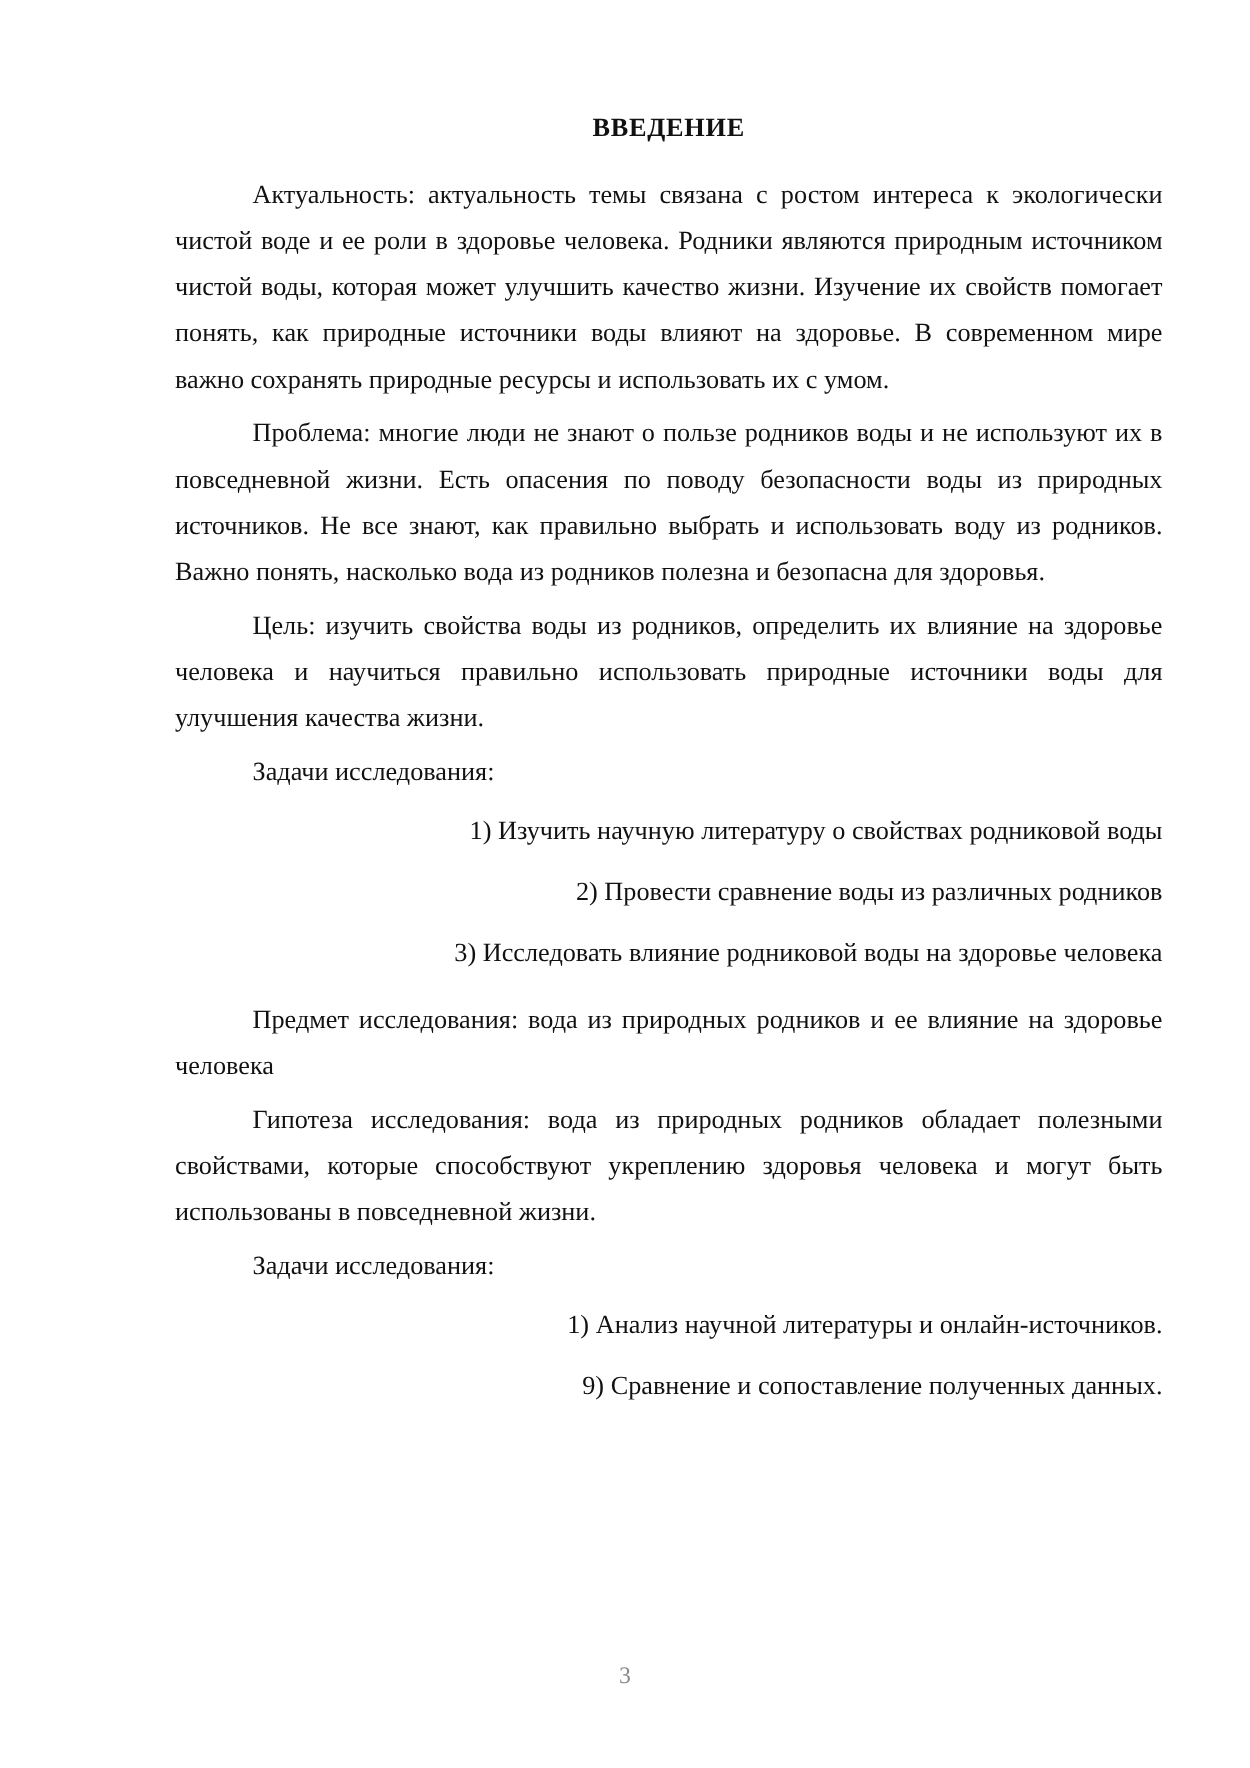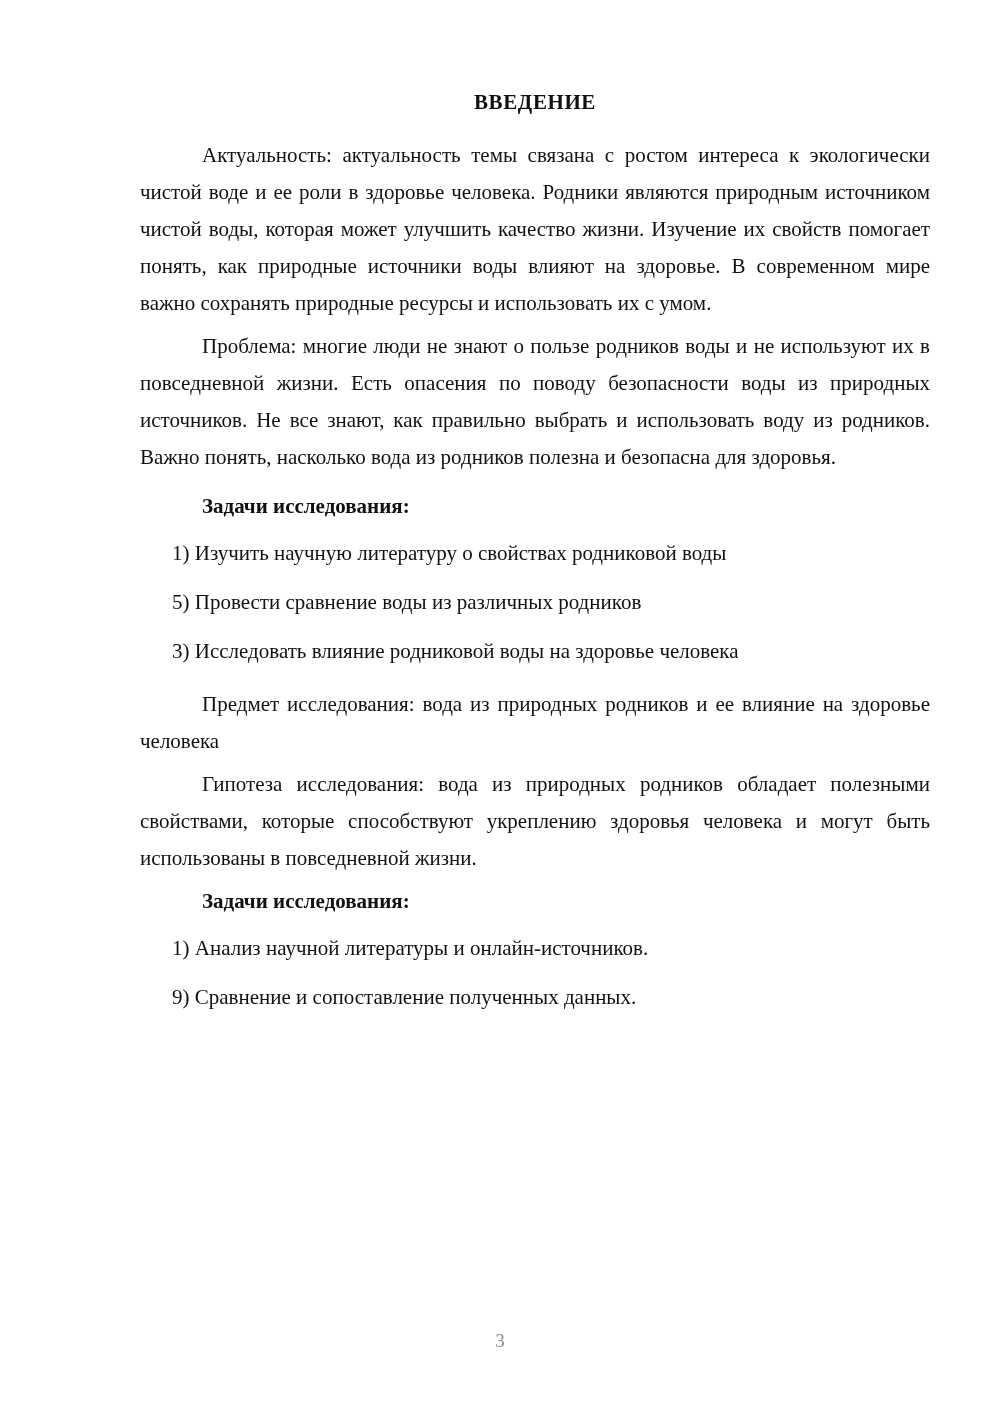--- a/index.html
+++ b/index.html
@@ -36,26 +36,25 @@
     font-size: 21px;
     line-height: 37px;
     text-align: justify;
     text-justify: inter-word;
     text-indent: 62px;
     margin: 0;
     hyphens: none;
   }
   .para.no-justify {
     text-align: left;
-    font-weight: bold;
   }
   .list-item {
     font-size: 21px;
     line-height: 37px;
-    text-align: left;
+    text-align: right;
     text-indent: 0;
     margin: 0 0 0 32px;
     padding-top: 12px;
   }
   .list-item.first {
     padding-top: 10px;
   }
   .gap-sm { height: 6px; }
   .gap-md { height: 10px; }
   .page-number {
@@ -79,27 +78,28 @@
     <h1 class="doc-heading">ВВЕДЕНИЕ</h1>
 
     <p class="para">Актуальность: актуальность темы связана с ростом интереса к экологически чистой воде и ее роли в здоровье человека. Родники являются природным источником чистой воды, которая может улучшить качество жизни. Изучение их свойств помогает понять, как природные источники воды влияют на здоровье. В современном мире важно сохранять природные ресурсы и использовать их с умом.</p>
 
     <div class="gap-sm"></div>
 
     <p class="para">Проблема: многие люди не знают о пользе родников воды и не используют их в повседневной жизни. Есть опасения по поводу безопасности воды из природных источников. Не все знают, как правильно выбрать и использовать воду из родников. Важно понять, насколько вода из родников полезна и безопасна для здоровья.</p>
 
     <div class="gap-sm"></div>
 
+    <p class="para">Цель: изучить свойства воды из родников, определить их влияние на здоровье человека и научиться правильно использовать природные источники воды для улучшения качества жизни.</p>
 
     <div class="gap-sm"></div>
 
     <p class="para no-justify">Задачи исследования:</p>
 
     <p class="list-item first">1) Изучить научную литературу о свойствах родниковой воды</p>
-    <p class="list-item">5) Провести сравнение воды из различных родников</p>
+    <p class="list-item">2) Провести сравнение воды из различных родников</p>
     <p class="list-item">3) Исследовать влияние родниковой воды на здоровье человека</p>
 
     <div class="gap-md"></div>
 
 
     <div class="gap-sm"></div>
 
     <p class="para">Предмет исследования: вода из природных родников и ее влияние на здоровье человека</p>
 
     <div class="gap-sm"></div>

